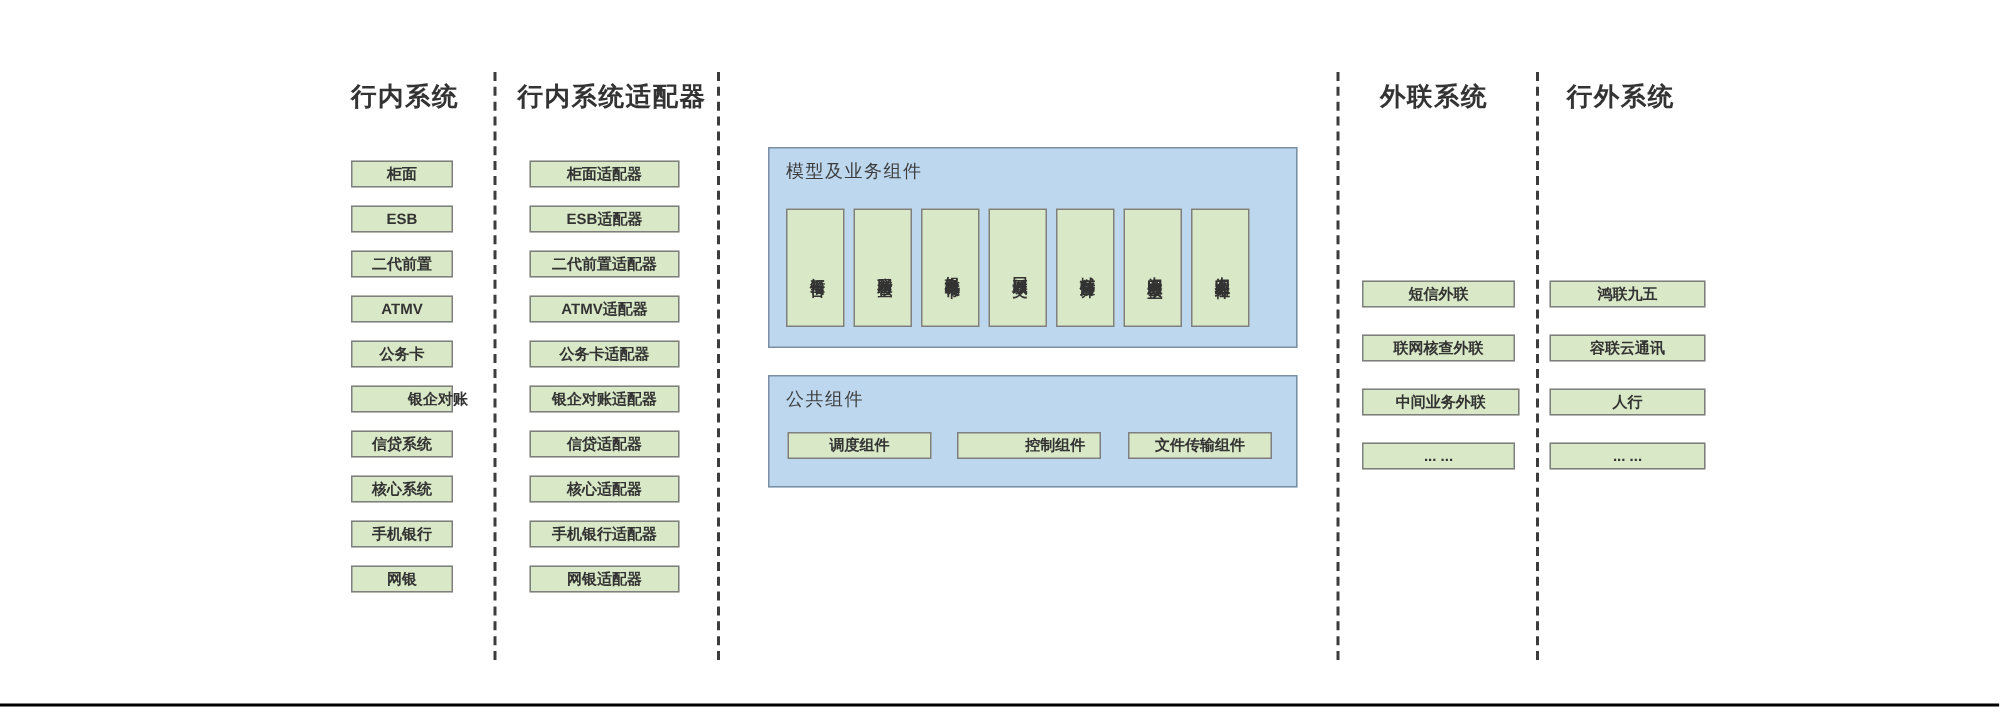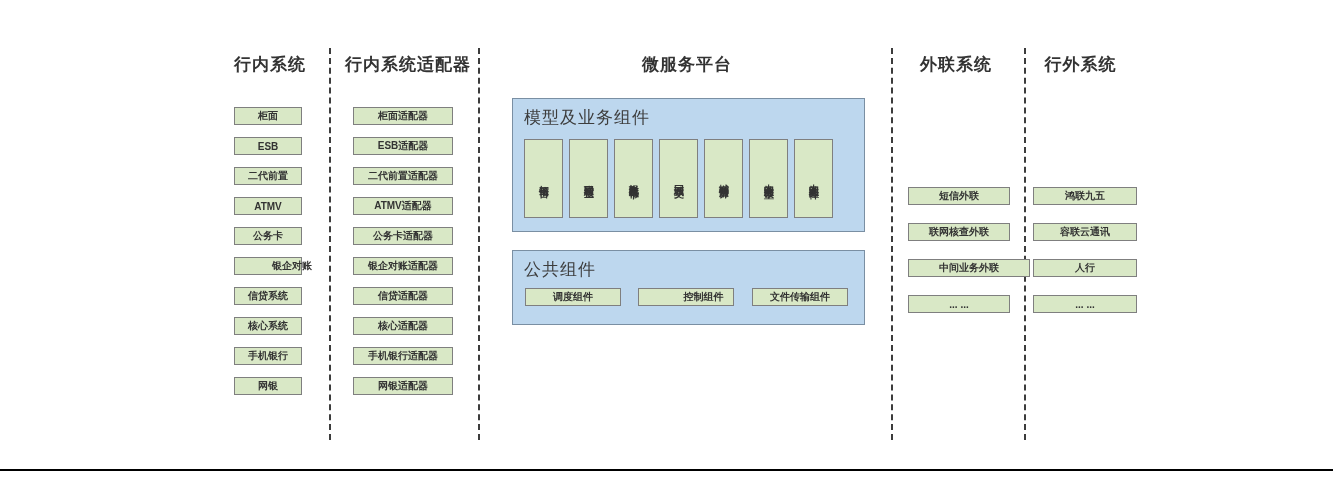--- a/index.html
+++ b/index.html
@@ -26,40 +26,39 @@
     font-size:10px;font-weight:bold;color:#333333;
     display:flex;align-items:center;justify-content:center;
     white-space:nowrap;
   }
   .panel{
     position:absolute;box-sizing:border-box;
     background:#bdd7ee;border:1px solid #7a8fa3;
   }
   .panel-label{
     position:absolute;left:11px;top:7px;
-    font-size:17px;color:#3d3d3d;letter-spacing:1px;
+    font-size:12px;color:#3d3d3d;letter-spacing:1px;
   }
   .vbox{
     writing-mode:vertical-rl;text-orientation:upright;
     font-size:10px;letter-spacing:1px;line-height:1;
     padding:2px 0;
   }
   .bottom-line{
     position:absolute;left:0;top:469px;width:1333px;height:2px;
     background:#000000;
   }
 </style>
 </head>
 <body>
 
 <div id="canvas">
 
   <div class="hdr" style="left:200px;top:53px;width:140px;">行内系统</div>
   <div class="hdr" style="left:328px;top:53px;width:160px;">行内系统适配器</div>
-  <div class="hdr" style="left:587px;top:53px;width:200px;">微服务平台</div>
   <div class="hdr" style="left:896px;top:53px;width:120px;">外联系统</div>
   <div class="hdr" style="left:1018px;top:53px;width:125px;">行外系统</div>
 
   <div class="vsep" style="left:329px;"></div>
   <div class="vsep" style="left:478px;"></div>
   <div class="vsep" style="left:891px;"></div>
   <div class="vsep" style="left:1024px;"></div>
 
   <div class="gbox" style="left:234px;top:107px;width:68px;height:18px;">柜面</div>
   <div class="gbox" style="left:234px;top:137px;width:68px;height:18px;">ESB</div>
@@ -97,21 +96,21 @@
   <div class="panel" style="left:512px;top:250px;width:353px;height:75px;">
     <div class="panel-label">公共组件</div>
     <div class="gbox" style="left:12px;top:37px;width:96px;height:18px;">调度组件</div>
     <div class="gbox" style="left:125px;top:37px;width:96px;height:18px;padding-left:35px;">控制组件</div>
     <div class="gbox" style="left:239px;top:37px;width:96px;height:18px;">文件传输组件</div>
   </div>
 
 
   <div class="gbox" style="left:908px;top:187px;width:102px;height:18px;">短信外联</div>
   <div class="gbox" style="left:908px;top:223px;width:102px;height:18px;">联网核查外联</div>
-  <div class="gbox" style="left:908px;top:259px;width:122px;height:18px;">中间业务外联</div>
+  <div class="gbox" style="left:908px;top:259px;width:105px;height:18px;">中间业务外联</div>
   <div class="gbox" style="left:908px;top:295px;width:102px;height:18px;">... ...</div>
 
   <div class="gbox" style="left:1033px;top:187px;width:104px;height:18px;">鸿联九五</div>
   <div class="gbox" style="left:1033px;top:223px;width:104px;height:18px;">容联云通讯</div>
   <div class="gbox" style="left:1033px;top:259px;width:104px;height:18px;">人行</div>
   <div class="gbox" style="left:1033px;top:295px;width:104px;height:18px;">... ...</div>
 
   <div class="bottom-line"></div>
 
 </div>

